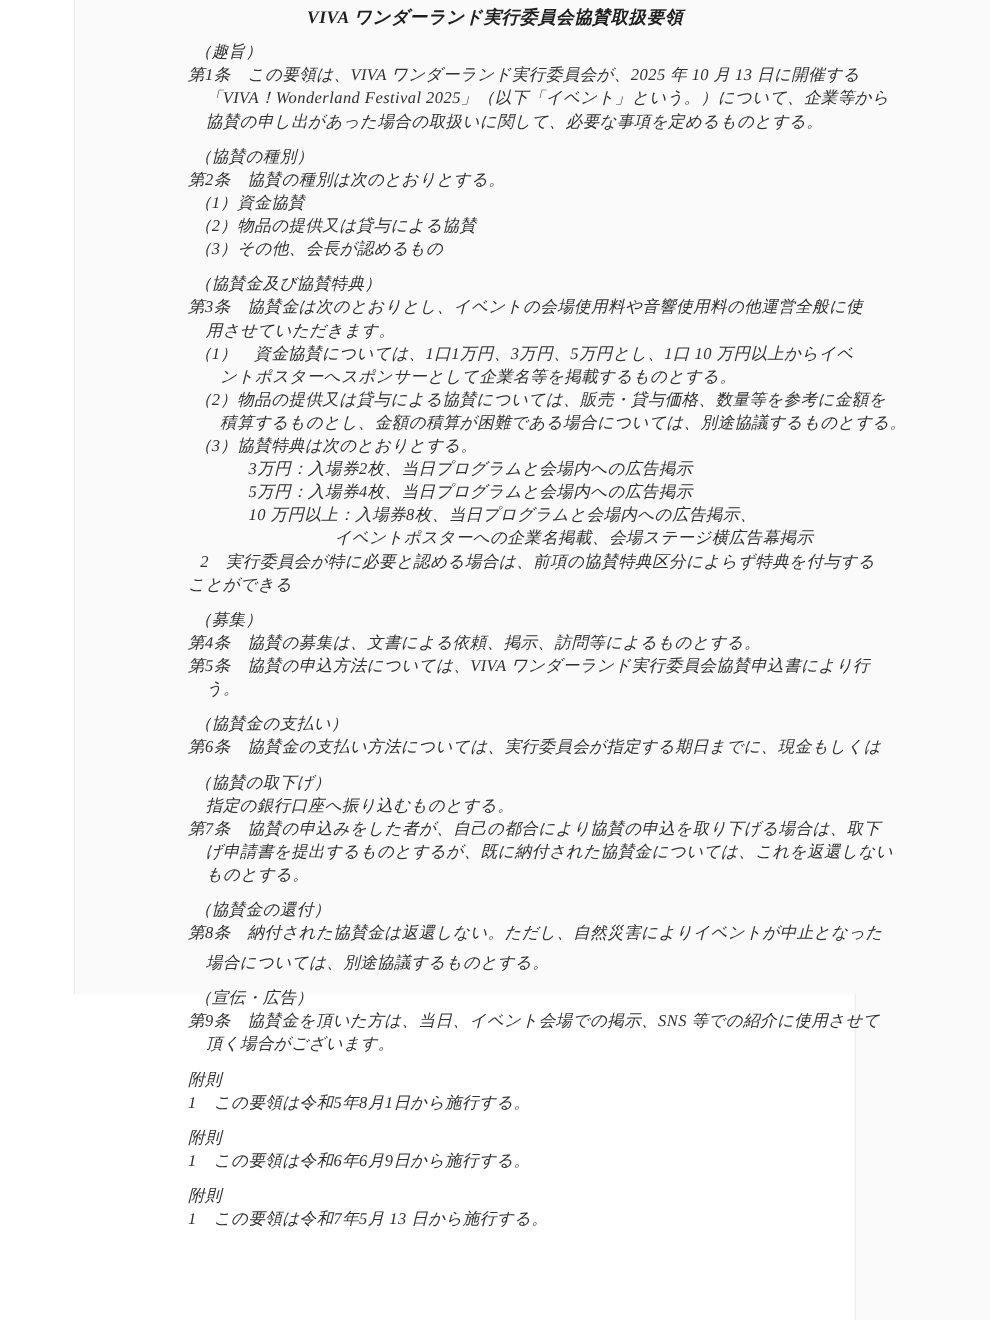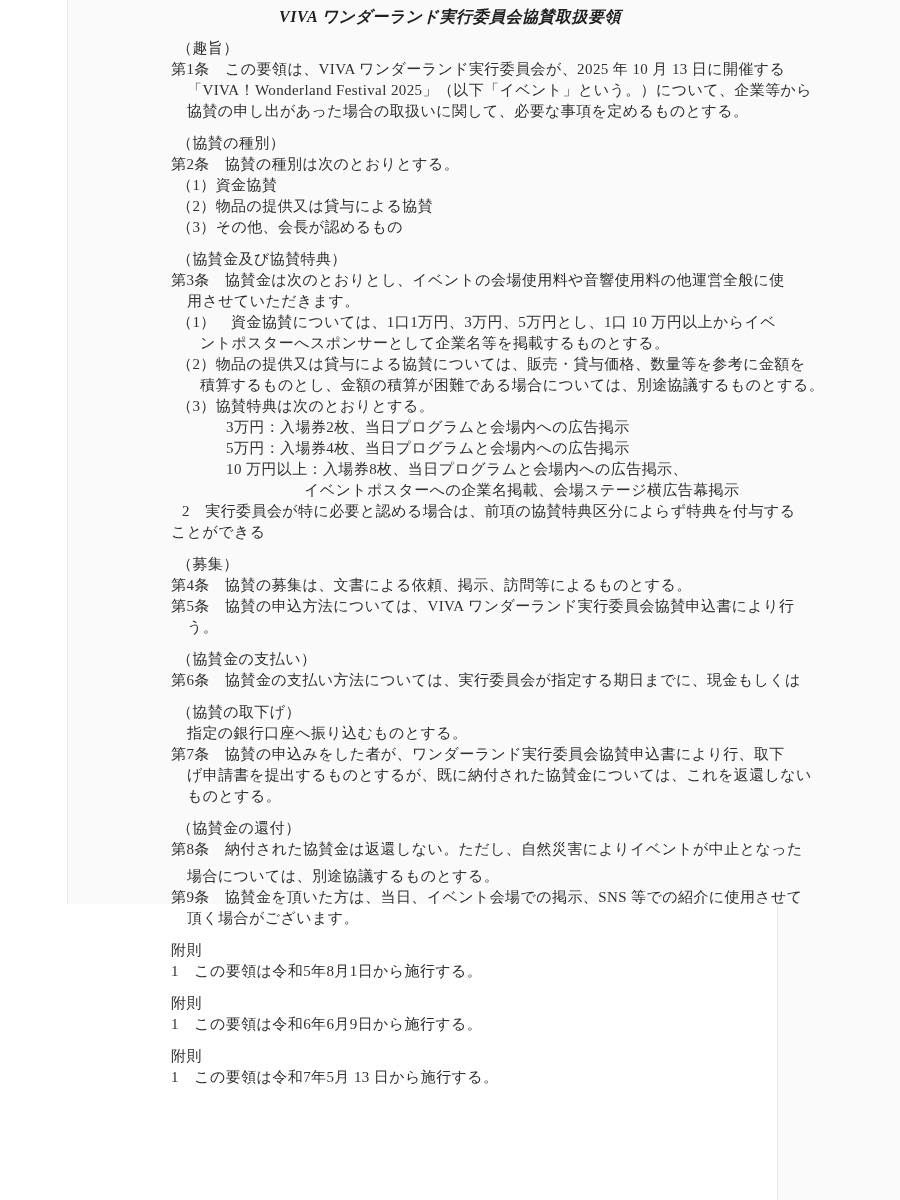--- a/index.html
+++ b/index.html
@@ -60,20 +60,21 @@
     padding-left: 171px;
     padding-right: 100px;
   }
   .line {
     height: 21px;
     line-height: 21px;
     font-size: 15px;
     letter-spacing: 0.4px;
     color: var(--text);
     white-space: pre;
+    font-style: italic;
   }
   
   .i-article     { margin-left: 0; }
   .i-heading     { margin-left: 6px; }
   .i-cont        { margin-left: 16px; }
   .i-item        { margin-left: 6px; }
   .i-itemcont    { margin-left: 29px; }
   .i-benefit     { margin-left: 55px; }
   .i-benefitcont { margin-left: 133px; }
   .i-para2       { margin-left: 11px; }
@@ -115,26 +116,27 @@
         <div class="line i-para2">2　実行委員会が特に必要と認める場合は、前項の協賛特典区分によらず特典を付与する</div>
         <div class="line i-para2cont">ことができる</div>
         <div class="line i-heading g-s">（募集）</div>
         <div class="line i-article">第4条　協賛の募集は、文書による依頼、掲示、訪問等によるものとする。</div>
         <div class="line i-article">第5条　協賛の申込方法については、VIVA ワンダーランド実行委員会協賛申込書により行</div>
         <div class="line i-cont">う。</div>
         <div class="line i-heading g-s">（協賛金の支払い）</div>
         <div class="line i-article">第6条　協賛金の支払い方法については、実行委員会が指定する期日までに、現金もしくは</div>
         <div class="line i-heading g-s">（協賛の取下げ）</div>
         <div class="line i-cont">指定の銀行口座へ振り込むものとする。</div>
-        <div class="line i-article">第7条　協賛の申込みをした者が、ワンダーランド実行委員会協賛申込書により行、取下</div>
+        <div class="line i-article">第7条　協賛の申込みをした者が、自己の都合により協賛の申込を取り下げる場合は、取下</div>
         <div class="line i-cont">げ申請書を提出するものとするが、既に納付された協賛金については、これを返還しない</div>
         <div class="line i-cont">ものとする。</div>
         <div class="line i-heading g-s">（協賛金の還付）</div>
         <div class="line i-article">第8条　納付された協賛金は返還しない。ただし、自然災害によりイベントが中止となった</div>
         <div class="line i-cont g-seam">場合については、別途協議するものとする。</div>
+        <div class="line i-heading g-s">（宣伝・広告）</div>
         <div class="line i-article">第9条　協賛金を頂いた方は、当日、イベント会場での掲示、SNS 等での紹介に使用させて</div>
         <div class="line i-cont">頂く場合がございます。</div>
         <div class="line i-article g-s">附則</div>
         <div class="line i-article">1　この要領は令和5年8月1日から施行する。</div>
         <div class="line i-article g-s">附則</div>
         <div class="line i-article">1　この要領は令和6年6月9日から施行する。</div>
         <div class="line i-article g-s">附則</div>
         <div class="line i-article">1　この要領は令和7年5月 13 日から施行する。</div>
       </div>
   </div>

